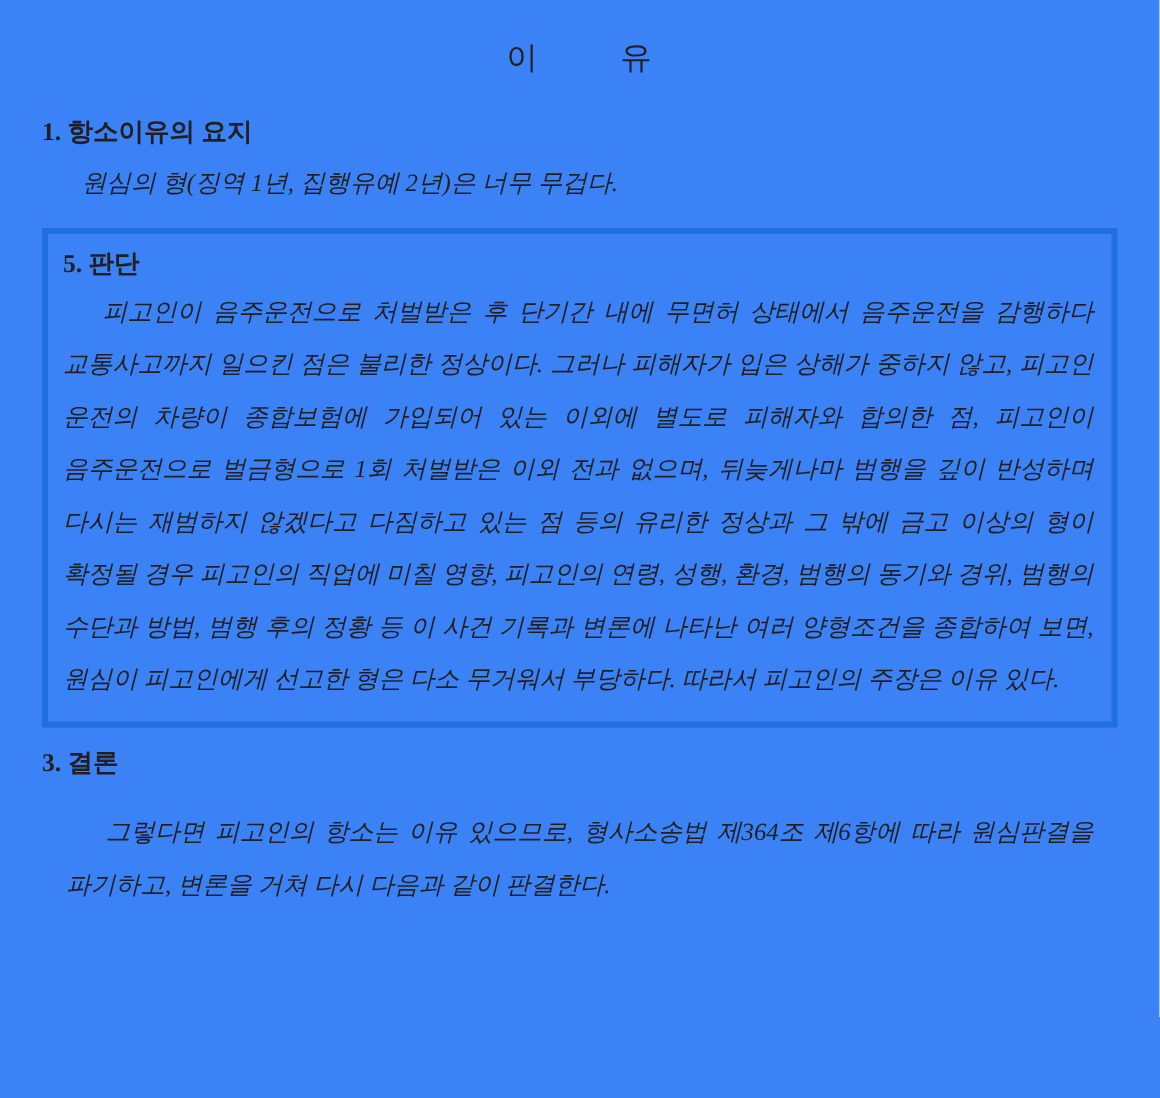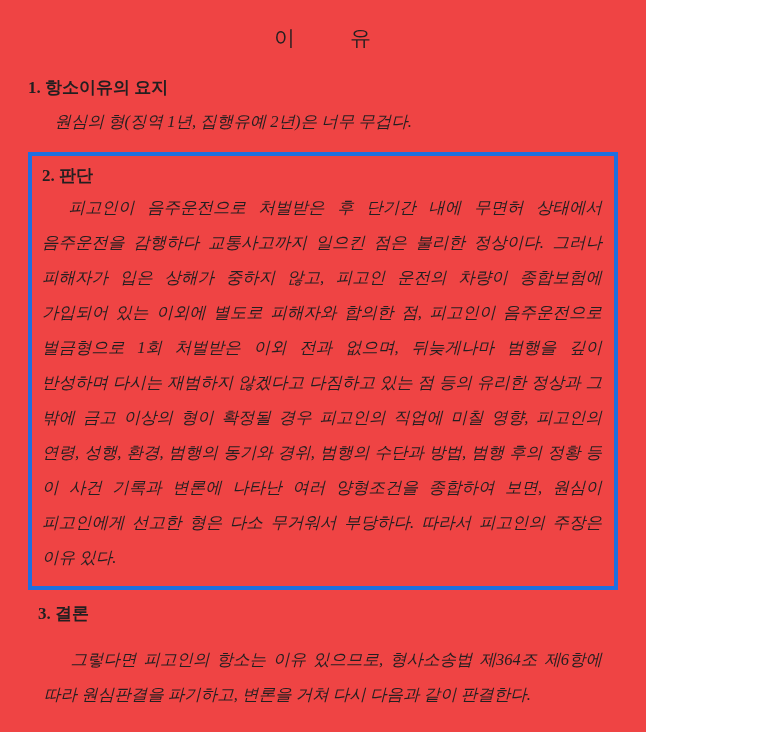--- a/index.html
+++ b/index.html
@@ -10,25 +10,25 @@
   body {
     width: 773px;
     height: 732px;
     font-family: "Liberation Serif", "DejaVu Serif", serif;
     color: #231f20;
     overflow: hidden;
     position: relative;
   }
   .page {
     position: relative;
-    width: 646px;
+    width: 773px;
     height: 732px;
     box-sizing: border-box;
     padding: 14px 28px 0 28px;
-    background: #ef4444;
+    background: #3b82f6;
   }
   .doc-title {
     text-align: center;
     font-size: 21px;
     letter-spacing: 1px;
     margin: 10px 0 22px 0;
     font-weight: 400;
   }
   .doc-title .sp {
     display: inline-block;
@@ -57,21 +57,20 @@
     margin: 12px 0 6px 0;
   }
   .highlight-box .section-heading {
     margin-bottom: 2px;
   }
   .section-3 {
     margin-top: 10px;
   }
   .section-3 .section-heading {
     margin-bottom: 6px;
-    margin-left: 10px;
   }
   .tail-para {
     font-size: 16.5px;
     line-height: 2.12;
     text-align: justify;
     text-indent: 1.6em;
     word-break: keep-all;
     margin: 16px;
     font-style: italic;
   }
@@ -84,21 +83,21 @@
   <div class="doc-title">
     <span>이</span><span class="sp"></span><span>유</span>
   </div>
 
   <div>
     <div class="section-heading">1. 항소이유의 요지</div>
     <p class="para">원심의 형(징역 1년, 집행유예 2년)은 너무 무겁다.</p>
   </div>
 
   <div class="highlight-box">
-    <div class="section-heading">2. 판단</div>
+    <div class="section-heading">5. 판단</div>
     <p class="para">피고인이 음주운전으로 처벌받은 후 단기간 내에 무면허 상태에서 음주운전을 감행하다 교통사고까지 일으킨 점은 불리한 정상이다. 그러나 피해자가 입은 상해가 중하지 않고, 피고인 운전의 차량이 종합보험에 가입되어 있는 이외에 별도로 피해자와 합의한 점, 피고인이 음주운전으로 벌금형으로 1회 처벌받은 이외 전과 없으며, 뒤늦게나마 범행을 깊이 반성하며 다시는 재범하지 않겠다고 다짐하고 있는 점 등의 유리한 정상과 그 밖에 금고 이상의 형이 확정될 경우 피고인의 직업에 미칠 영향, 피고인의 연령, 성행, 환경, 범행의 동기와 경위, 범행의 수단과 방법, 범행 후의 정황 등 이 사건 기록과 변론에 나타난 여러 양형조건을 종합하여 보면, 원심이 피고인에게 선고한 형은 다소 무거워서 부당하다. 따라서 피고인의 주장은 이유 있다.</p>
   </div>
 
   <div class="section-3">
     <div class="section-heading">3. 결론</div>
     <p class="tail-para">그렇다면 피고인의 항소는 이유 있으므로, 형사소송법 제364조 제6항에 따라 원심판결을 파기하고, 변론을 거쳐 다시 다음과 같이 판결한다.</p>
   </div>
 
 </div>
 

